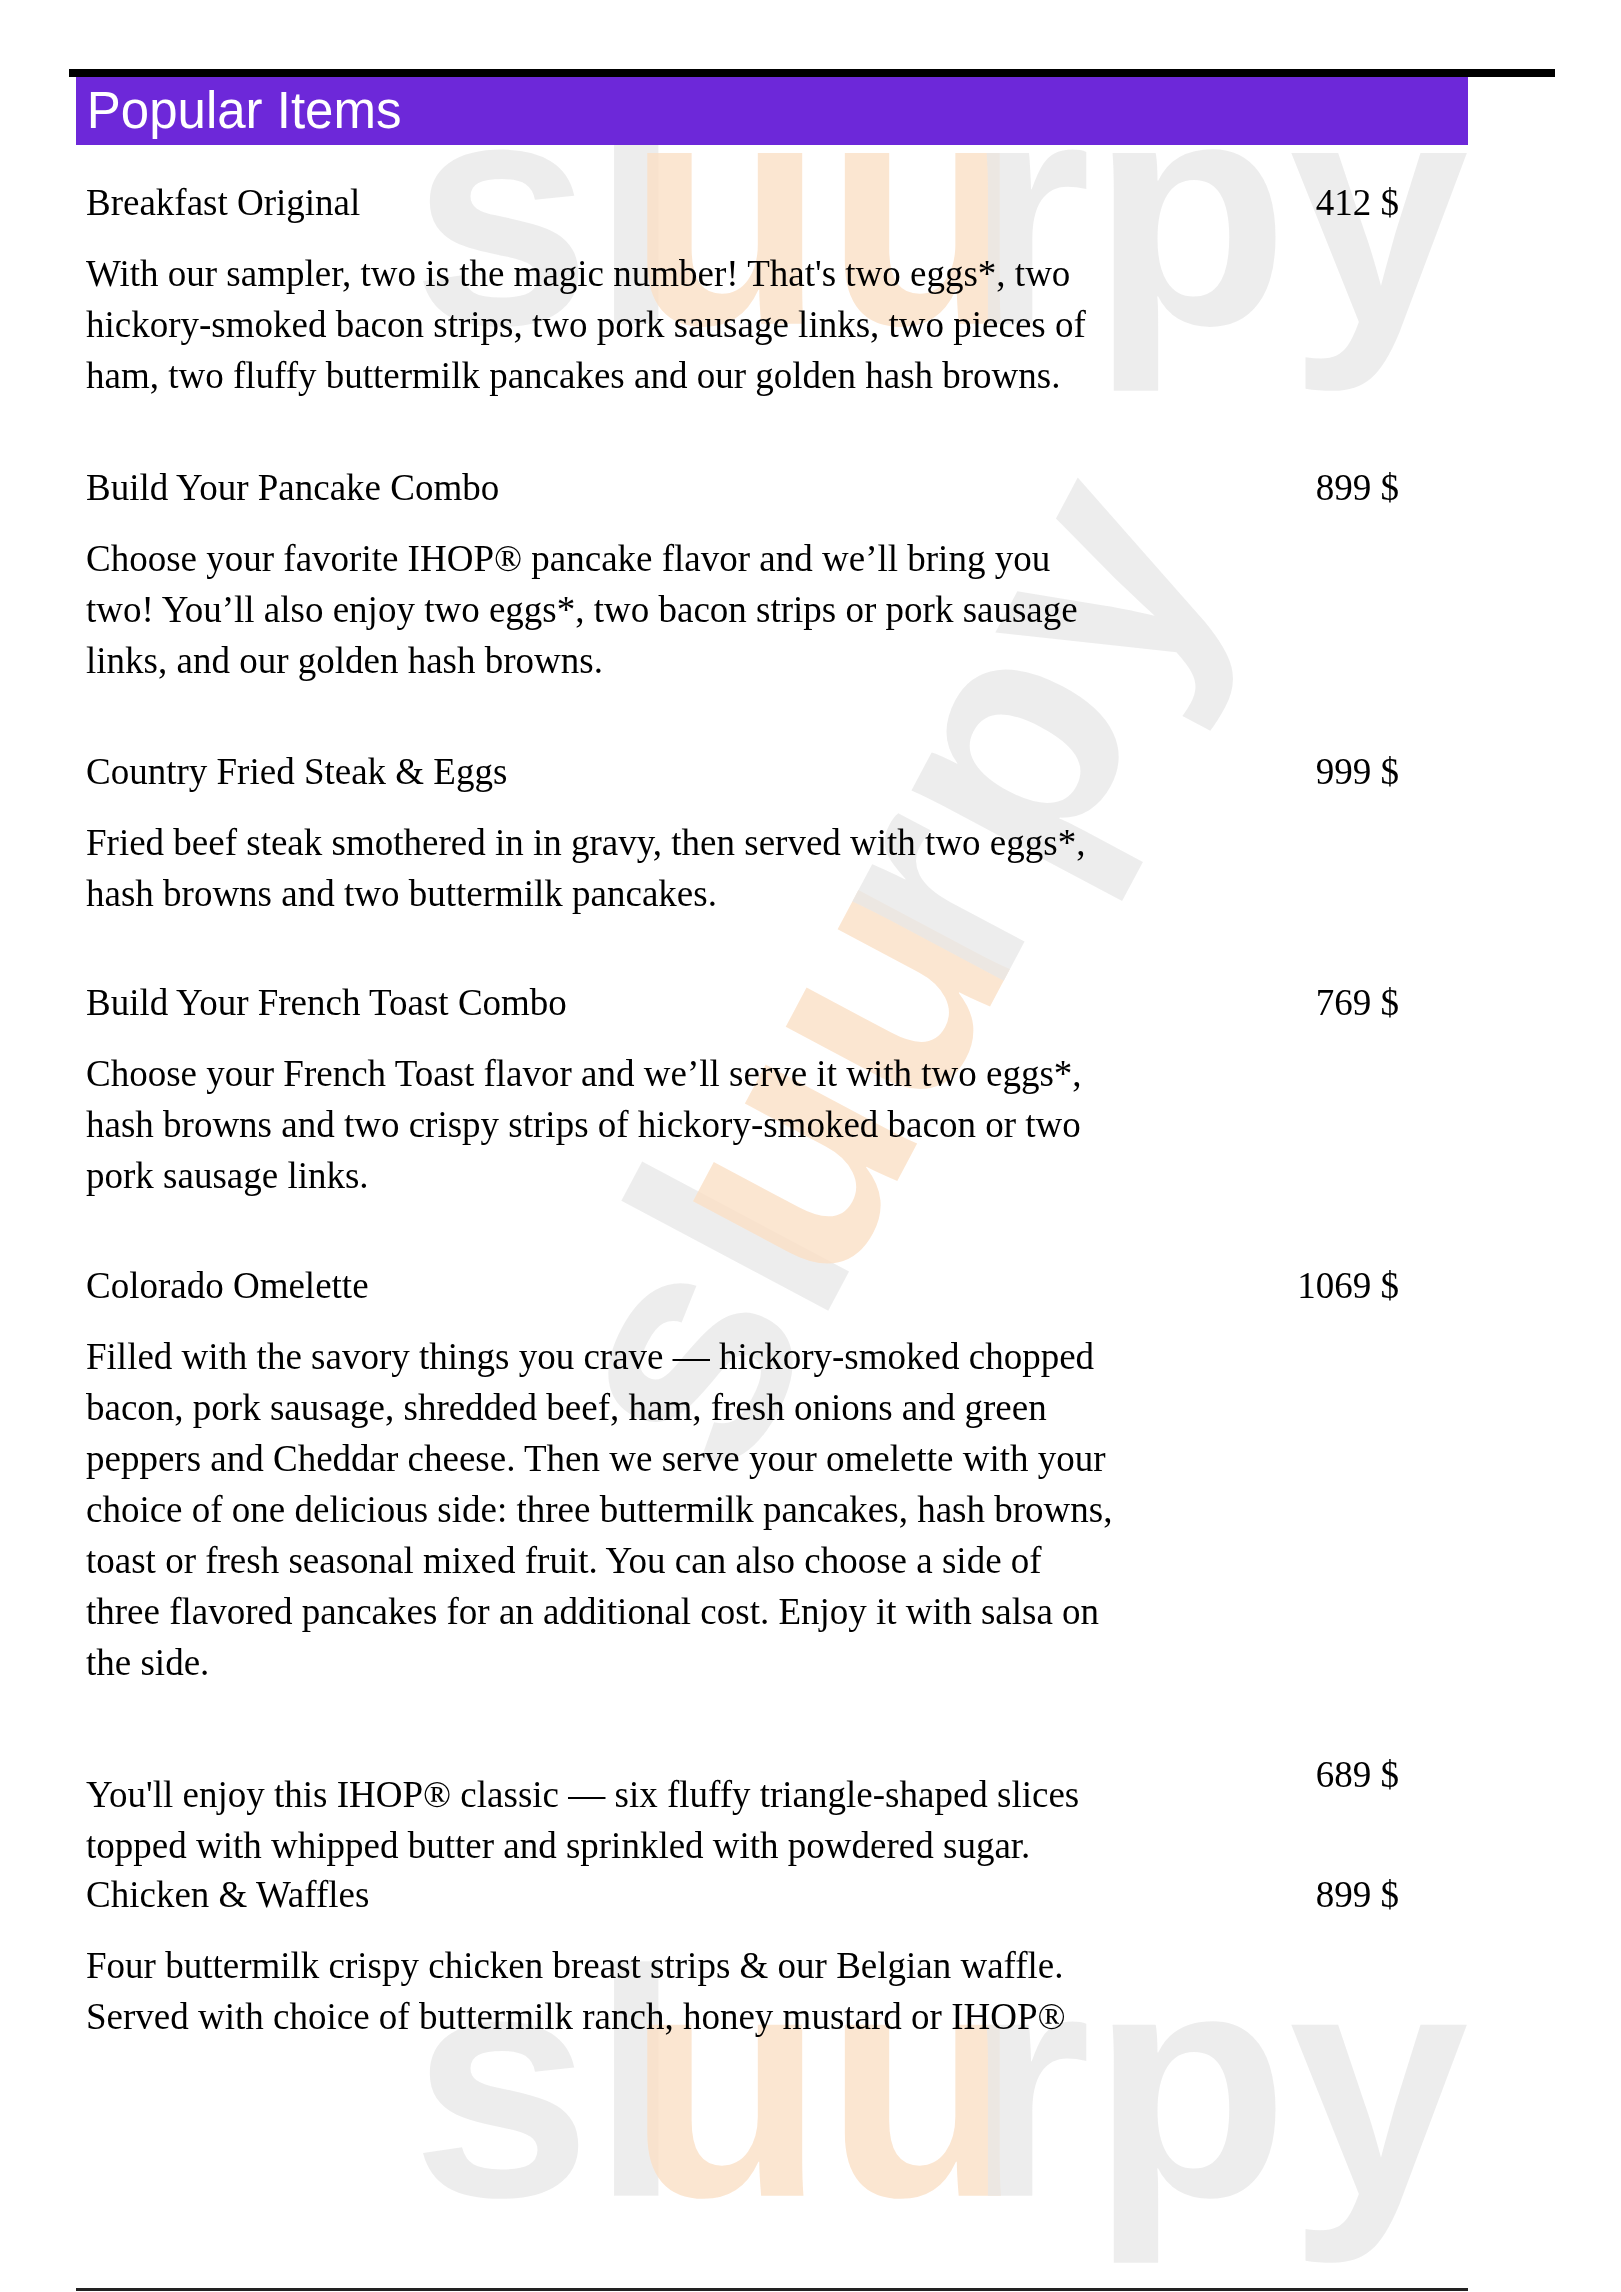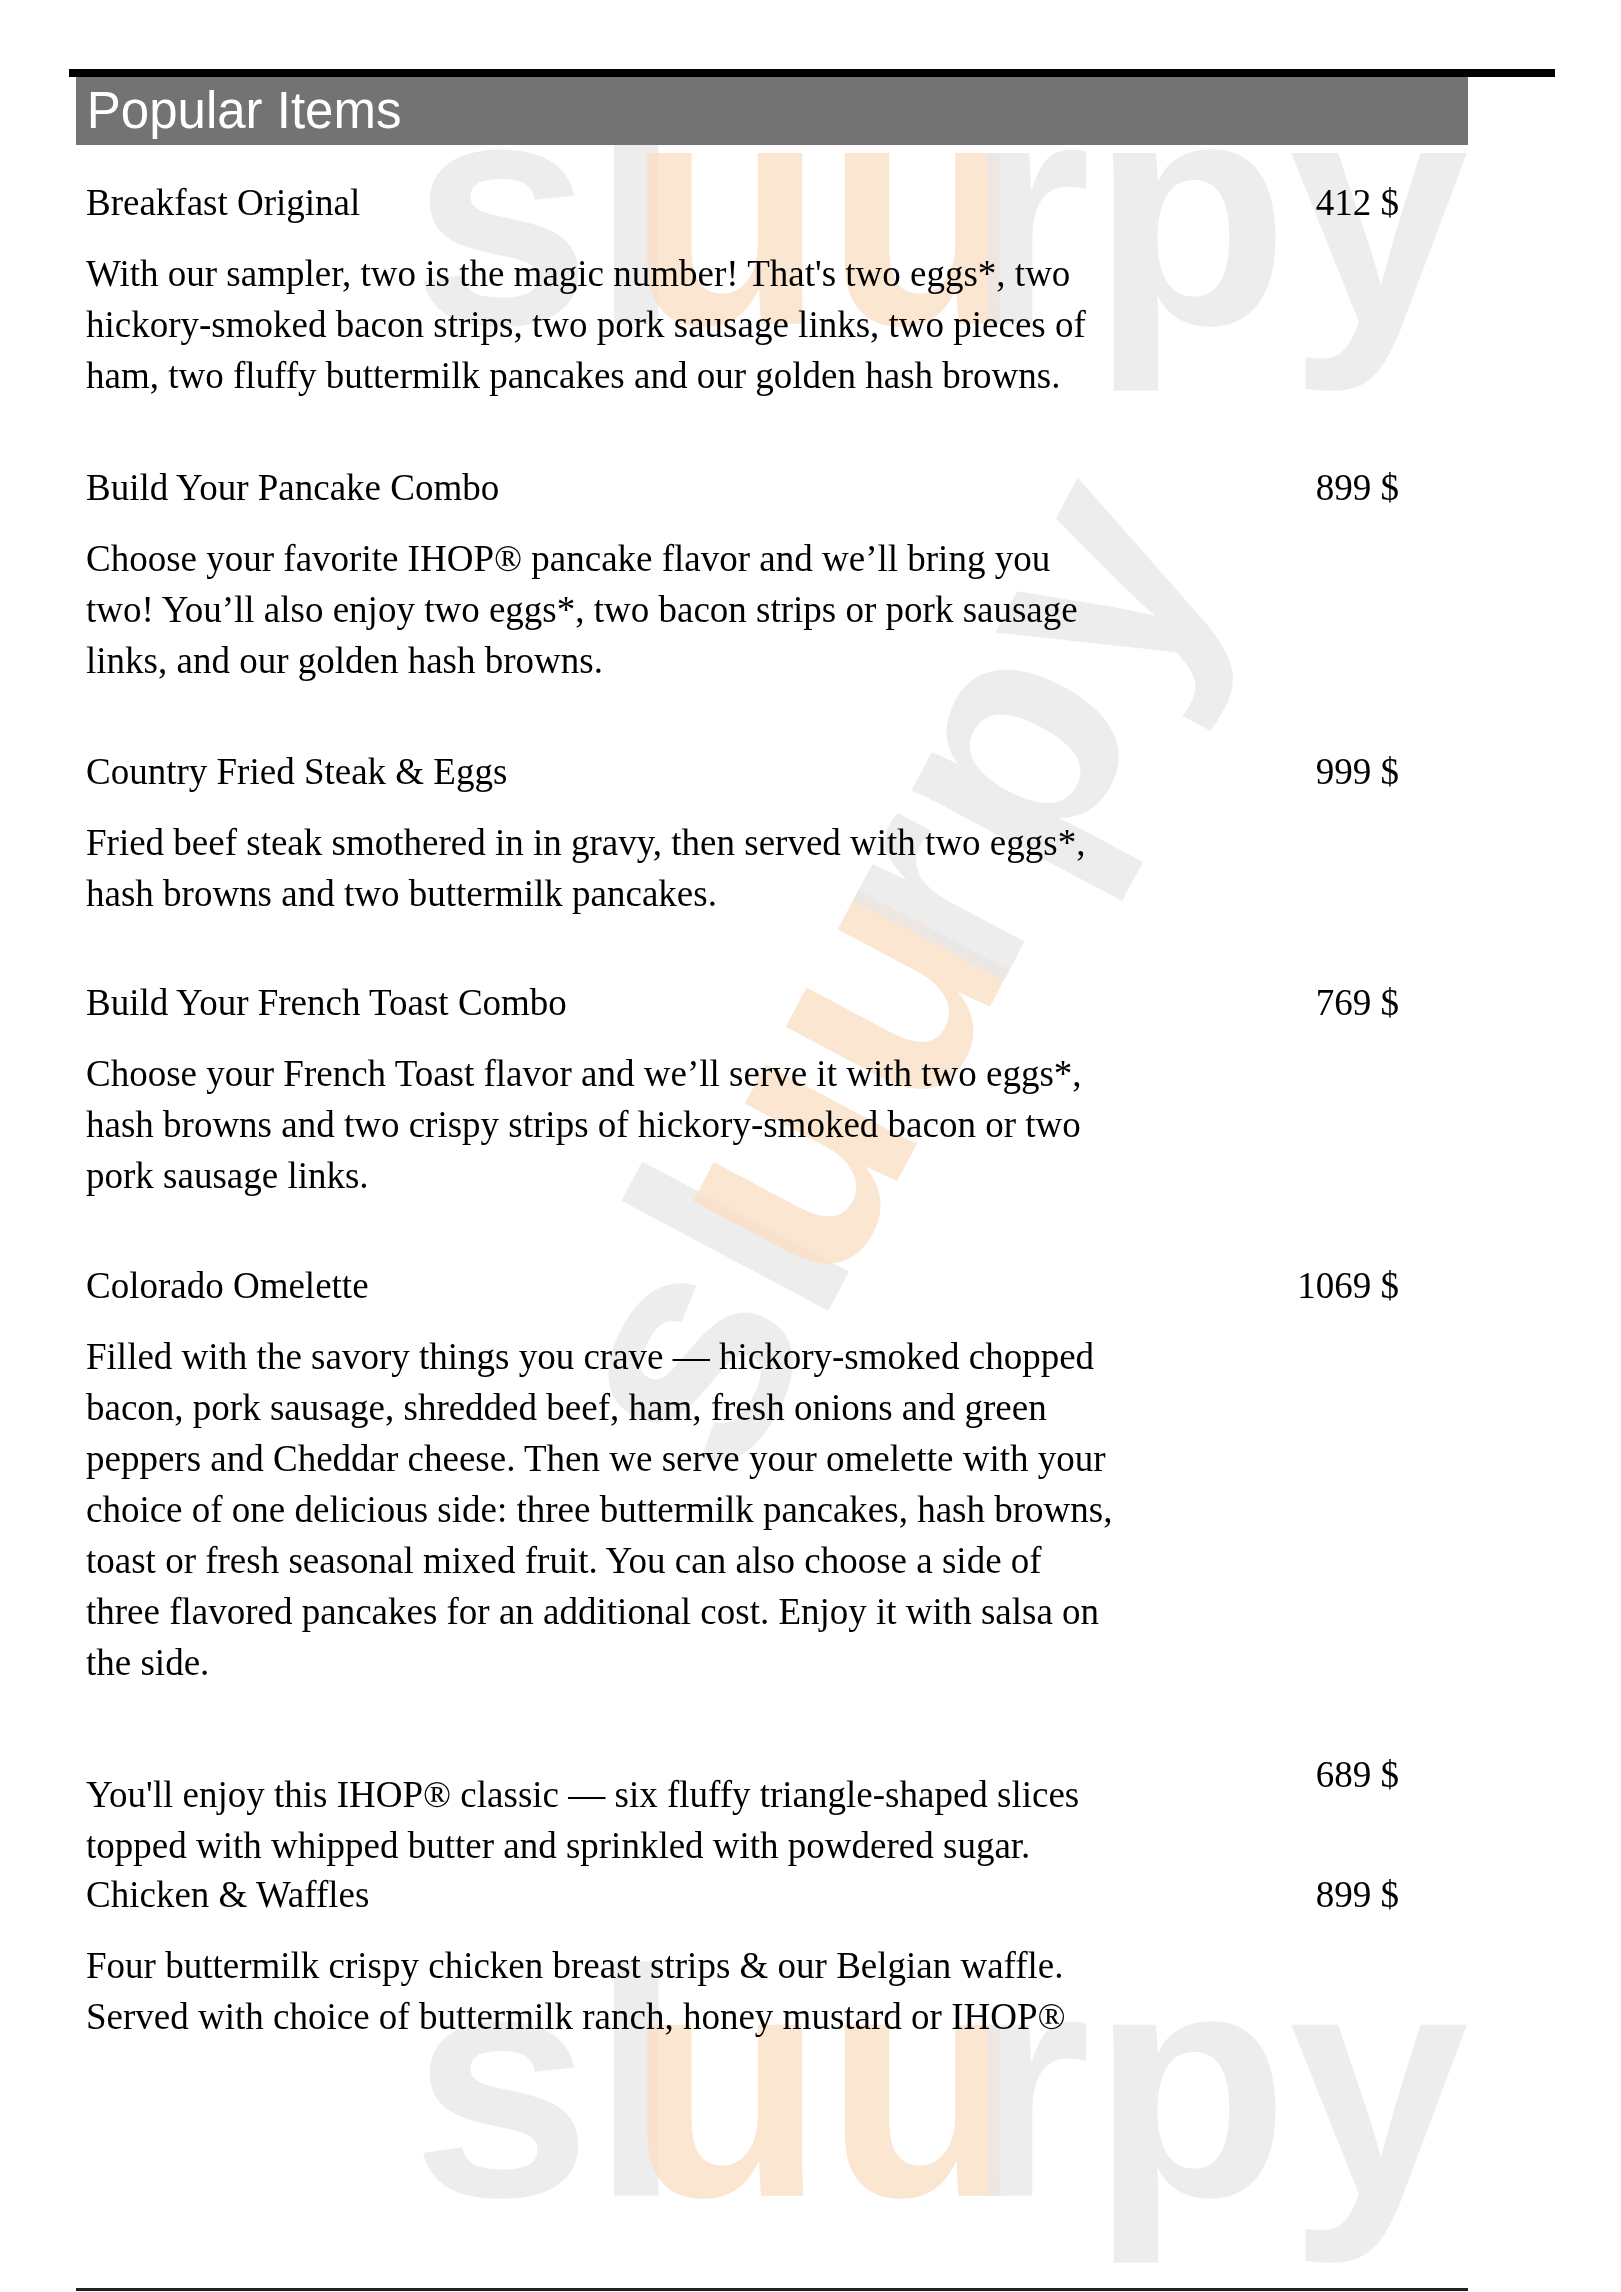--- a/index.html
+++ b/index.html
@@ -30,21 +30,21 @@
       height: 7.8px;
       background: #000;
       z-index: 2;
     }
     .section-header {
       position: absolute;
       left: 76px;
       top: 76px;
       width: 1392px;
       height: 69px;
-      background: #737373;
+      background: #6d28d9;
       z-index: 1;
       box-sizing: border-box;
       padding-left: 10.8px;
     }
     .section-title {
       font-family: "Liberation Sans", "DejaVu Sans", sans-serif;
       font-size: 51px;
       color: #ffffff;
       line-height: 69px;
       white-space: nowrap;

